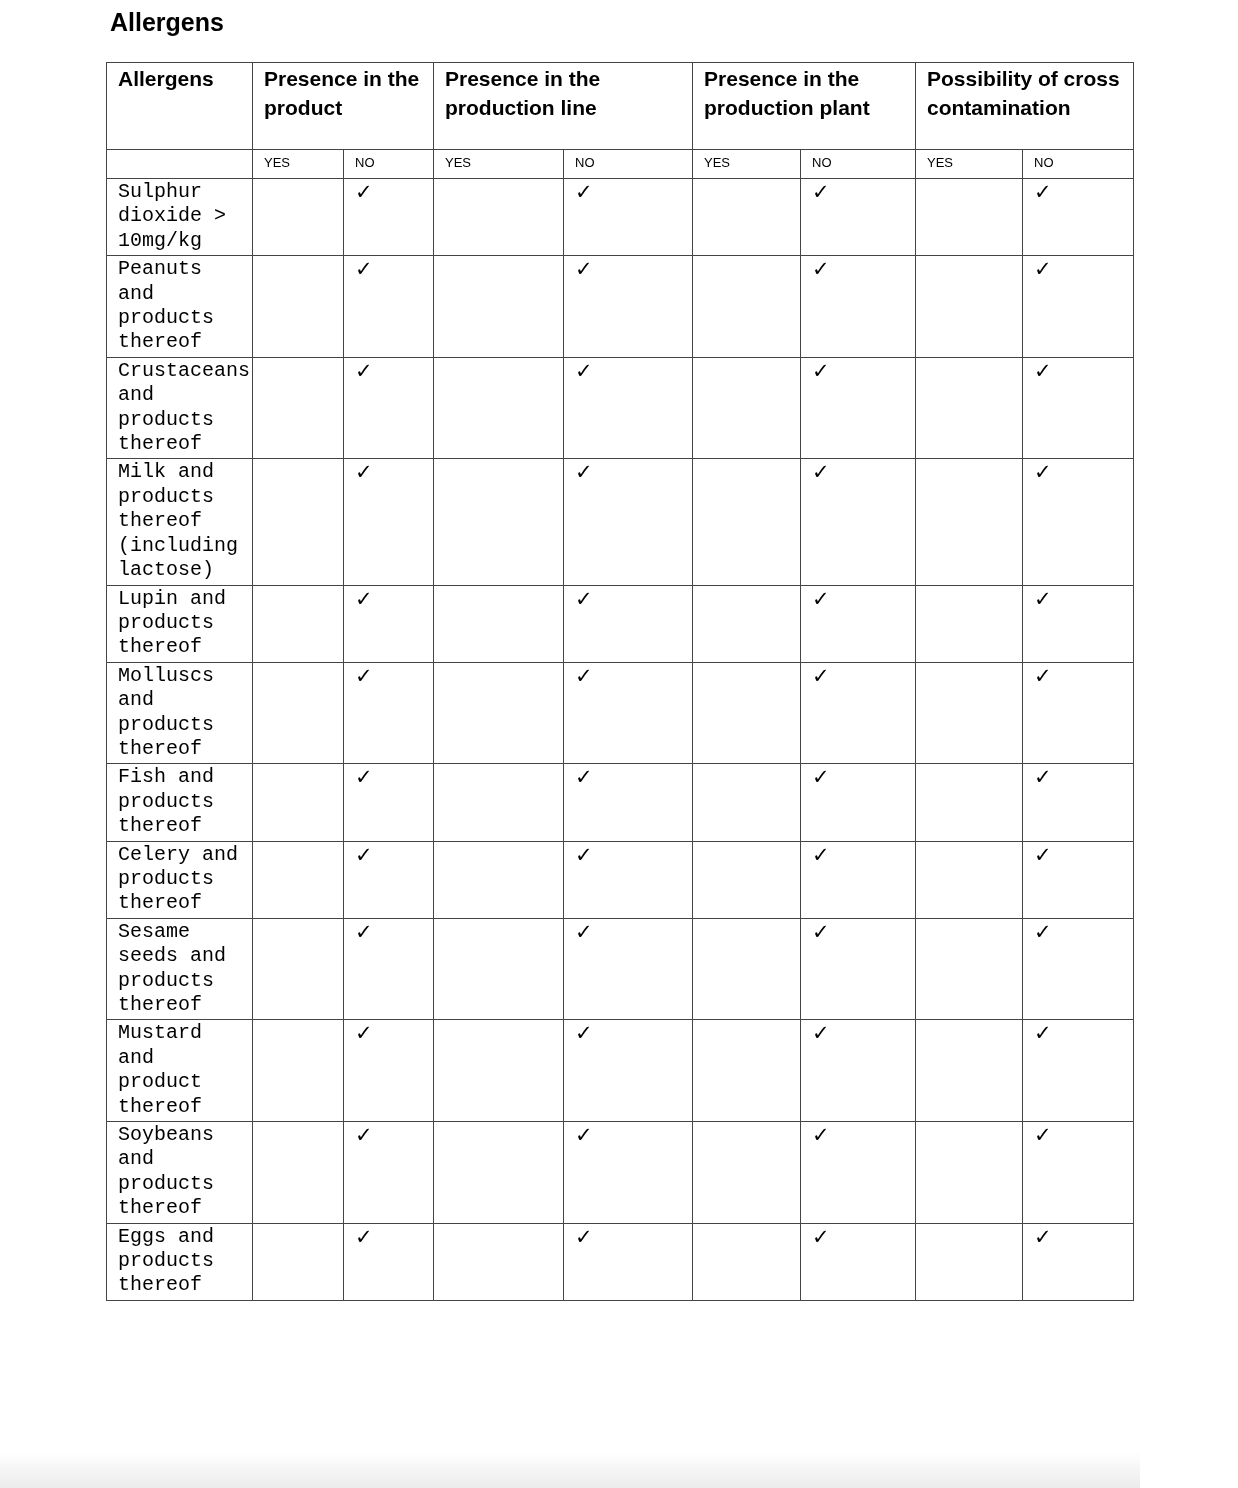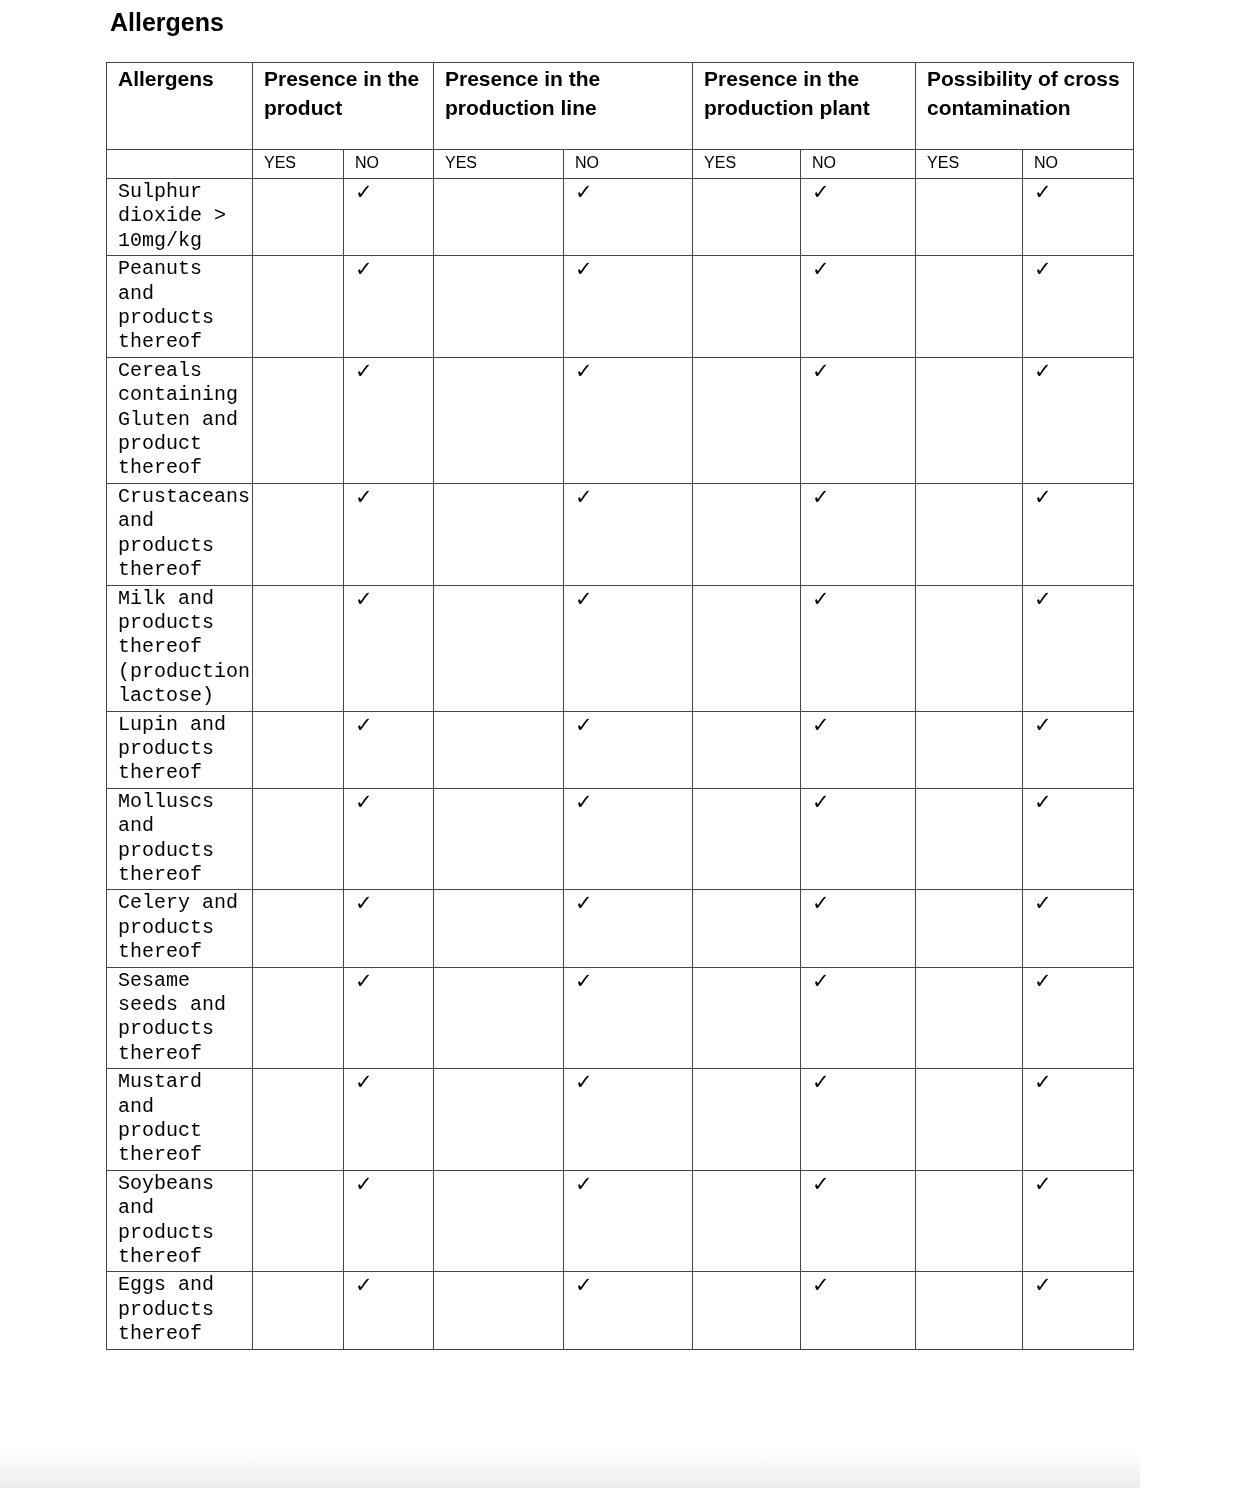--- a/index.html
+++ b/index.html
@@ -45,21 +45,21 @@
   tr.yn-row    { height: 29px; }
   th.group-th {
     font-weight: bold;
     font-size: 21px;
     line-height: 29px;
     white-space: pre-line;
     padding-top: 6px;
   }
   th.yn-th {
     font-weight: normal;
-    font-size: 16px;
+    font-size: 13px;
     line-height: 24px;
     padding-top: 2px;
   }
   td.allergen-cell {
     font-size: 20px;
     line-height: 24.4px;
     white-space: pre-line;
     font-family: Liberation Mono, monospace;
   }
   td.mark-cell {
@@ -146,53 +146,38 @@
           <td class="mark-cell"></td>
           <td class="mark-cell"><span class="check">✓</span></td>
           <td class="mark-cell"></td>
           <td class="mark-cell"><span class="check">✓</span></td>
           <td class="mark-cell"></td>
           <td class="mark-cell"><span class="check">✓</span></td>
           <td class="mark-cell"></td>
           <td class="mark-cell"><span class="check">✓</span></td>
         </tr>
         <tr>
-          <td class="allergen-cell">Cereals
-containing
-Gluten and
-product
-thereof</td>
-          <td class="mark-cell"></td>
-          <td class="mark-cell"><span class="check">✓</span></td>
-          <td class="mark-cell"></td>
-          <td class="mark-cell"><span class="check">✓</span></td>
-          <td class="mark-cell"></td>
-          <td class="mark-cell"><span class="check">✓</span></td>
-          <td class="mark-cell"></td>
-          <td class="mark-cell"><span class="check">✓</span></td>
-        </tr>
-        <tr>
           <td class="allergen-cell">Crustaceans
 and
 products
 thereof</td>
           <td class="mark-cell"></td>
           <td class="mark-cell"><span class="check">✓</span></td>
           <td class="mark-cell"></td>
           <td class="mark-cell"><span class="check">✓</span></td>
           <td class="mark-cell"></td>
           <td class="mark-cell"><span class="check">✓</span></td>
           <td class="mark-cell"></td>
           <td class="mark-cell"><span class="check">✓</span></td>
         </tr>
         <tr>
           <td class="allergen-cell">Milk and
 products
 thereof
-(production
+(including
 lactose)</td>
           <td class="mark-cell"></td>
           <td class="mark-cell"><span class="check">✓</span></td>
           <td class="mark-cell"></td>
           <td class="mark-cell"><span class="check">✓</span></td>
           <td class="mark-cell"></td>
           <td class="mark-cell"><span class="check">✓</span></td>
           <td class="mark-cell"></td>
           <td class="mark-cell"><span class="check">✓</span></td>
         </tr>
@@ -205,20 +190,33 @@
           <td class="mark-cell"></td>
           <td class="mark-cell"><span class="check">✓</span></td>
           <td class="mark-cell"></td>
           <td class="mark-cell"><span class="check">✓</span></td>
           <td class="mark-cell"></td>
           <td class="mark-cell"><span class="check">✓</span></td>
         </tr>
         <tr>
           <td class="allergen-cell">Molluscs
 and
+products
+thereof</td>
+          <td class="mark-cell"></td>
+          <td class="mark-cell"><span class="check">✓</span></td>
+          <td class="mark-cell"></td>
+          <td class="mark-cell"><span class="check">✓</span></td>
+          <td class="mark-cell"></td>
+          <td class="mark-cell"><span class="check">✓</span></td>
+          <td class="mark-cell"></td>
+          <td class="mark-cell"><span class="check">✓</span></td>
+        </tr>
+        <tr>
+          <td class="allergen-cell">Fish and
 products
 thereof</td>
           <td class="mark-cell"></td>
           <td class="mark-cell"><span class="check">✓</span></td>
           <td class="mark-cell"></td>
           <td class="mark-cell"><span class="check">✓</span></td>
           <td class="mark-cell"></td>
           <td class="mark-cell"><span class="check">✓</span></td>
           <td class="mark-cell"></td>
           <td class="mark-cell"><span class="check">✓</span></td>

